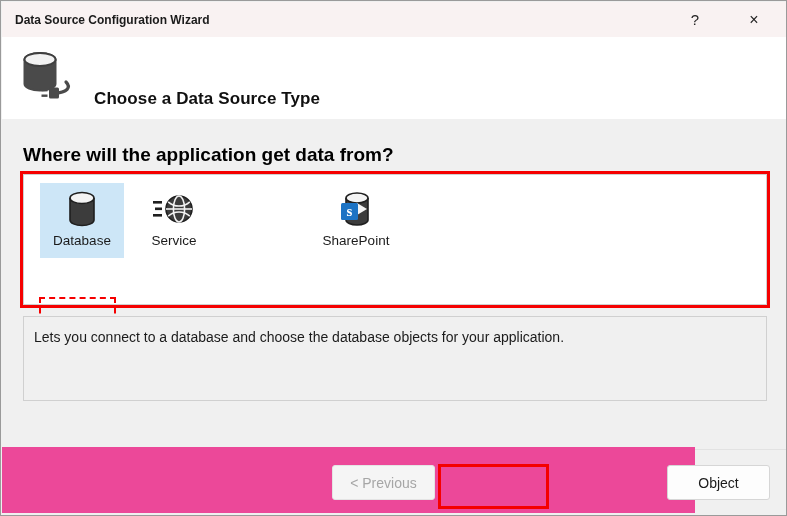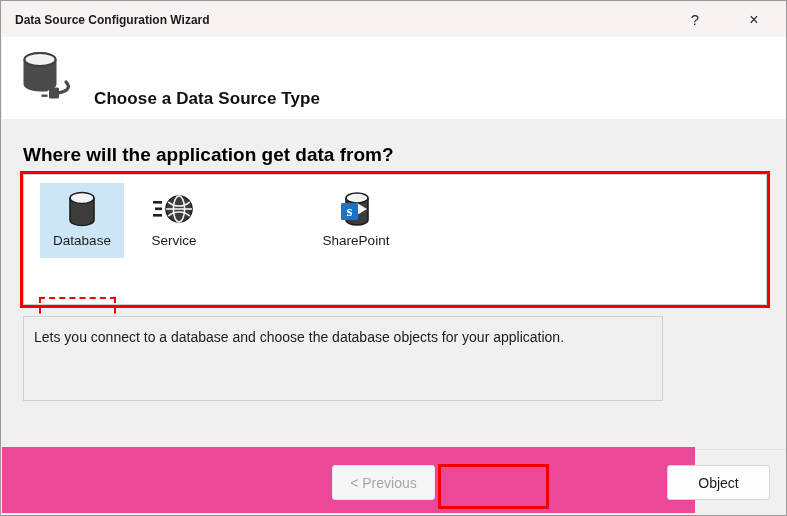--- a/index.html
+++ b/index.html
@@ -143,21 +143,21 @@
     width: 77px; height: 69px;
     border: 2px dashed #f50000;
     box-sizing: border-box;
     pointer-events: none;
   }
 
   
   #description-panel {
     position: absolute;
     left: 21px; top: 197px;
-    width: 640px; height: 85px;
+    width: 744px; height: 85px;
     background: #f0f0f0;
     border: 1px solid #d0d0d0;
     box-sizing: border-box;
   }
   #description-text {
     position: absolute;
     left: 10px; top: 12px;
     font-size: 14px;
     color: #1b1b1b;
   }

